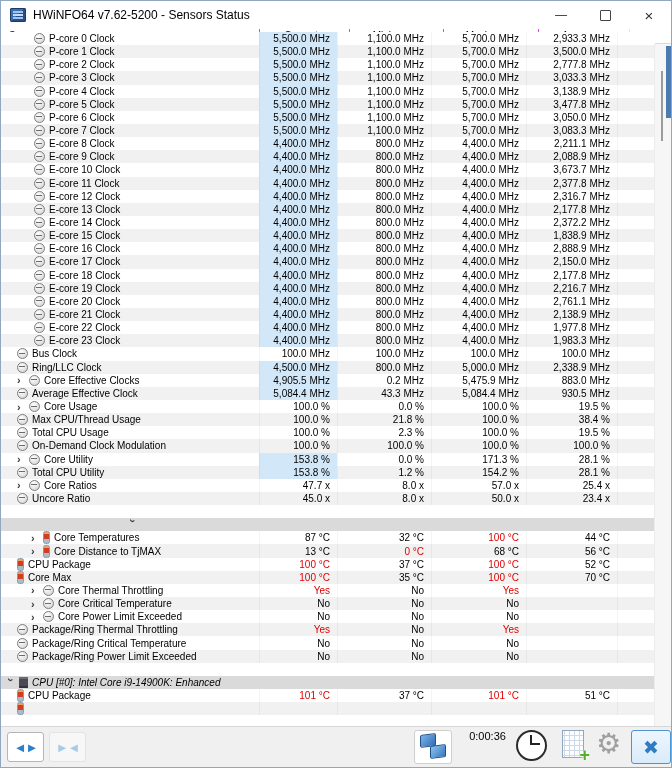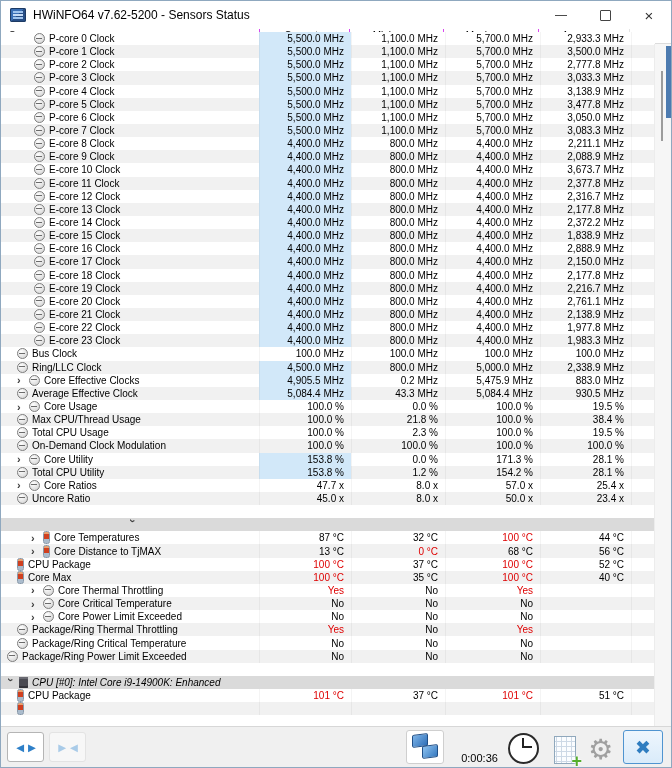--- a/index.html
+++ b/index.html
@@ -29,21 +29,21 @@
   .ch.fill{flex:1;border-left:1px solid #e4e4e4;}
   
   .table{position:absolute;top:31px;left:0;width:654px;height:684px;overflow:hidden;}
   .row{display:flex;height:13.15px;align-items:center;font-size:10px;background:#fff;}
   .row.alt{background:#f1f1f1;}
   .row.section{background:#dadada;font-style:italic;}
   .row.blank{background:#fff;}
   .cell{box-sizing:border-box;height:100%;display:flex;align-items:center;}
   .cell.sensor{width:258px;gap:4px;overflow:hidden;white-space:nowrap;}
   .cell.val{justify-content:flex-end;padding-right:7px;border-left:1px solid rgba(0,0,0,0.045);}
-  .cur{width:92px}.min{width:94px}.max{width:95px}.avg{width:91px}
+  .cur{width:78px}.min{width:94px}.max{width:95px}.avg{width:91px}
   .cell.filler{flex:1;border-left:1px solid rgba(0,0,0,0.045);}
   .cell.spanfill{flex:1;}
   .hl{background:#d2e8f9;}
   .red{color:#de0000;}
   .lbl{white-space:nowrap;}
   .chev{font-size:11px;font-weight:bold;color:#3c3c3c;width:8px;display:inline-block;line-height:10px;}
   .chev.d{transform:rotate(90deg);}
   .ic{display:inline-block;flex:none;}
   .ic-clock{width:9px;height:9px;border-radius:50%;border:1px solid #7d7d7d;
     background:radial-gradient(circle at 35% 30%,#ffffff,#cfcfcf);position:relative;}
@@ -58,21 +58,21 @@
   .sb-line{position:absolute;left:6px;top:27px;width:2px;height:70px;background:#9c9c9c;}
   .sb-accent{position:absolute;right:0;top:2px;width:5px;height:72px;background:#4d7bb0;}
   
   .toolbar{position:absolute;left:0;bottom:0;width:100%;height:41px;box-sizing:border-box;
     background:#f0f0f0;border-top:1px solid #d7d7d7;display:flex;align-items:center;}
   .tbtn{display:flex;align-items:center;justify-content:center;box-sizing:border-box;border-radius:3px;}
   .btn-grow{width:37px;height:30px;margin-left:6px;background:#fff;border:1px solid #b5b5b5;
     color:#2f80c8;font-size:13px;font-weight:bold;letter-spacing:-1px;}
   .btn-shrink{width:37px;height:30px;margin-left:5px;background:#f7f7f7;border:1px solid #e3e3e3;
     color:#a9cbe8;font-size:13px;font-weight:bold;letter-spacing:-1px;}
-  .right-cluster{margin-left:auto;display:flex;align-items:flex-end;margin-right:8px;}
+  .right-cluster{margin-left:auto;display:flex;align-items:flex-start;}
   .btn-remote{width:38px;height:34px;background:#fff;border:1px solid #cfcfcf;}
   .ic-monitors{position:relative;width:28px;height:26px;}
   .ic-monitors::before{content:'';position:absolute;left:1px;top:0;width:14px;height:11px;
     background:linear-gradient(135deg,#7db4e8,#2f6fb8);border:1px solid #1f4f88;border-radius:2px;transform:skewY(-6deg);}
   .ic-monitors::after{content:'';position:absolute;right:1px;bottom:2px;width:14px;height:11px;
     background:linear-gradient(135deg,#8ec2f0,#3579c0);border:1px solid #1f4f88;border-radius:2px;transform:skewY(-6deg);}
   .timer{font-size:11px;margin:0 10px 0 17px;}
   .ic-bigclock{width:27px;height:27px;border:2px solid #2a2a2a;border-radius:50%;background:#fff;position:relative;margin-right:9px;}
   .ic-bigclock::before{content:'';position:absolute;left:12px;top:3px;width:2px;height:10px;background:#222;}
   .ic-bigclock::after{content:'';position:absolute;left:13px;top:11px;width:9px;height:2px;background:#222;}
@@ -560,21 +560,21 @@
         <div class="cell filler"></div>
       </div>
       <div class="row alt">
         <div class="cell sensor" style="padding-left: 16px;">
           <span class="ic ic-therm"></span>
           <span class="lbl">Core Max</span>
         </div>
         <div class="cell val cur red">100 °C</div>
         <div class="cell val min">35 °C</div>
         <div class="cell val max red">100 °C</div>
-        <div class="cell val avg">40 °C</div>
+        <div class="cell val avg">70 °C</div>
         <div class="cell filler"></div>
       </div>
       <div class="row">
         <div class="cell sensor" style="padding-left: 30px;">
           <span class="chev">›</span>
           <span class="ic ic-clock"></span>
           <span class="lbl">Core Thermal Throttling</span>
         </div>
         <div class="cell val cur red">Yes</div>
         <div class="cell val min">No</div>
@@ -622,21 +622,21 @@
           <span class="ic ic-clock"></span>
           <span class="lbl">Package/Ring Critical Temperature</span>
         </div>
         <div class="cell val cur">No</div>
         <div class="cell val min">No</div>
         <div class="cell val max">No</div>
         <div class="cell val avg"></div>
         <div class="cell filler"></div>
       </div>
       <div class="row alt">
-        <div class="cell sensor" style="padding-left: 6px;">
+        <div class="cell sensor" style="padding-left: 16px;">
           <span class="ic ic-clock"></span>
           <span class="lbl">Package/Ring Power Limit Exceeded</span>
         </div>
         <div class="cell val cur">No</div>
         <div class="cell val min">No</div>
         <div class="cell val max">No</div>
         <div class="cell val avg"></div>
         <div class="cell filler"></div>
       </div>
       <div class="row blank">

